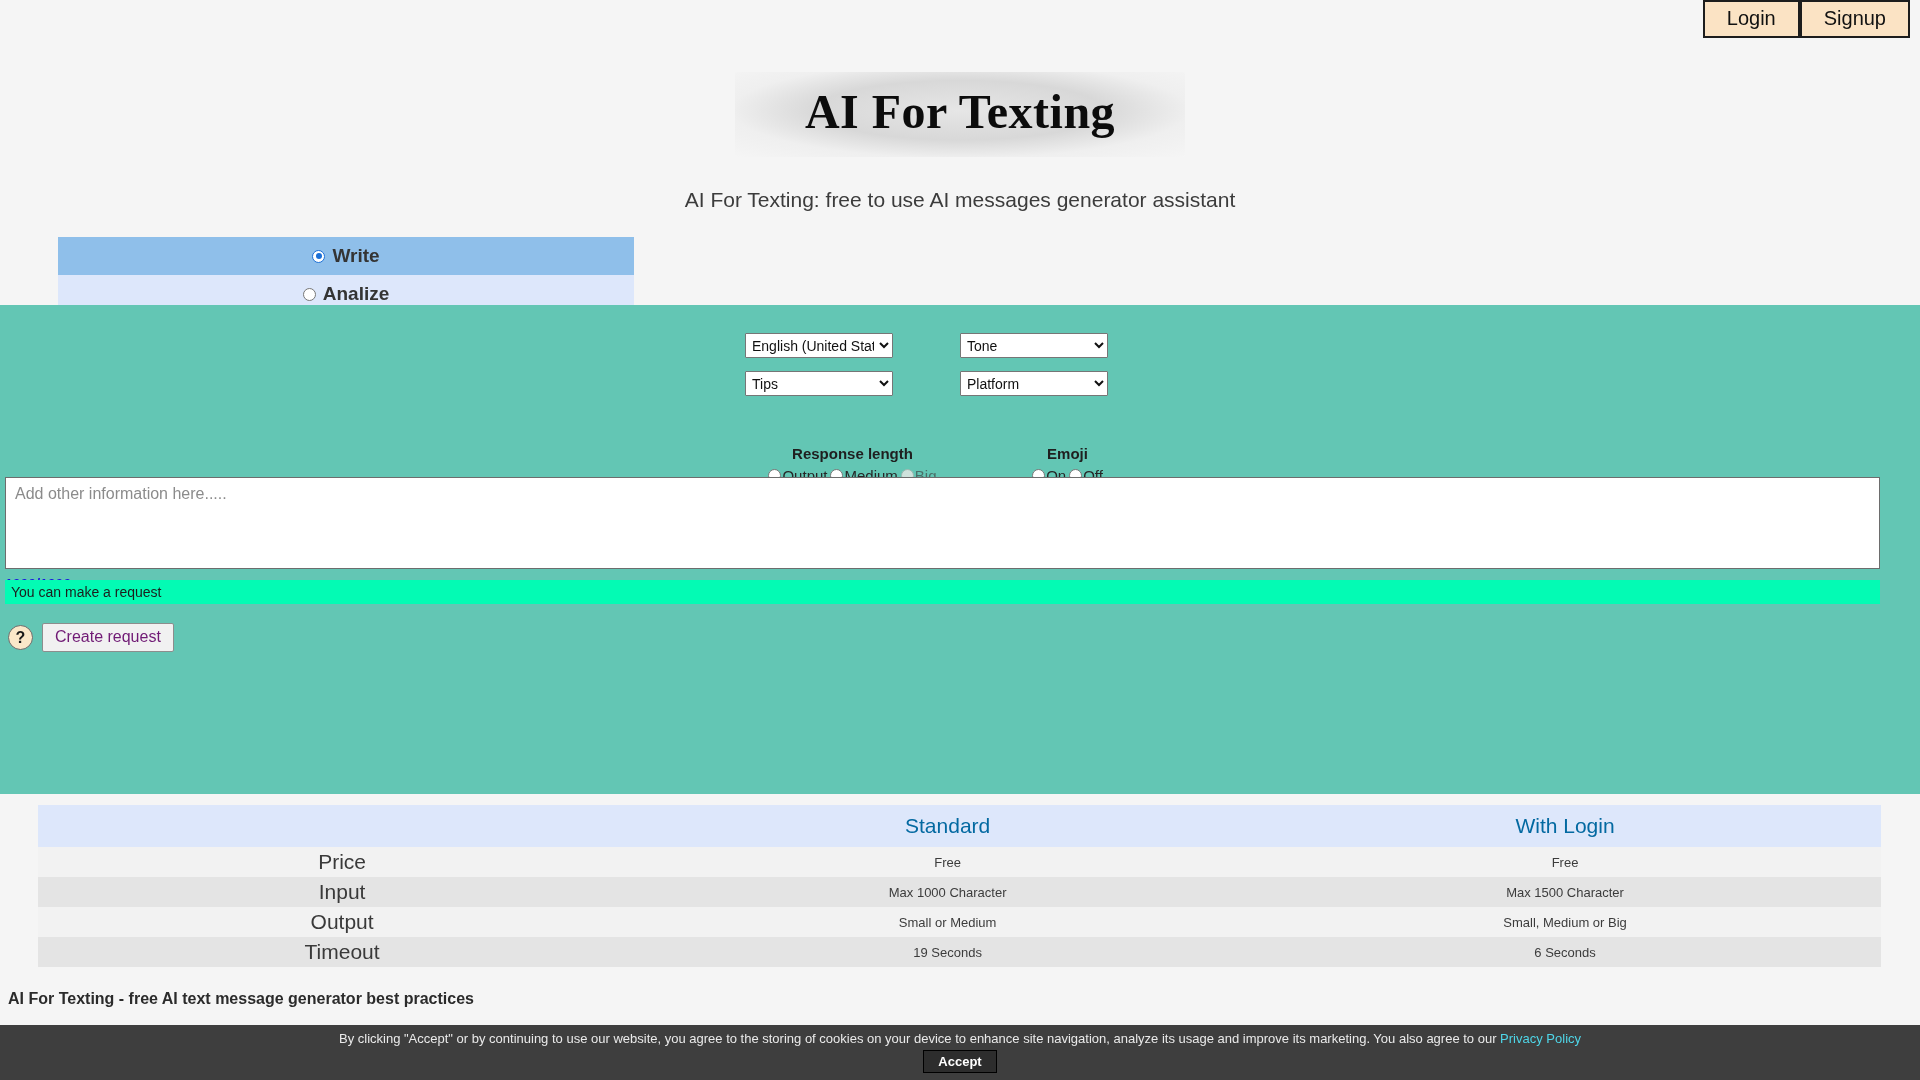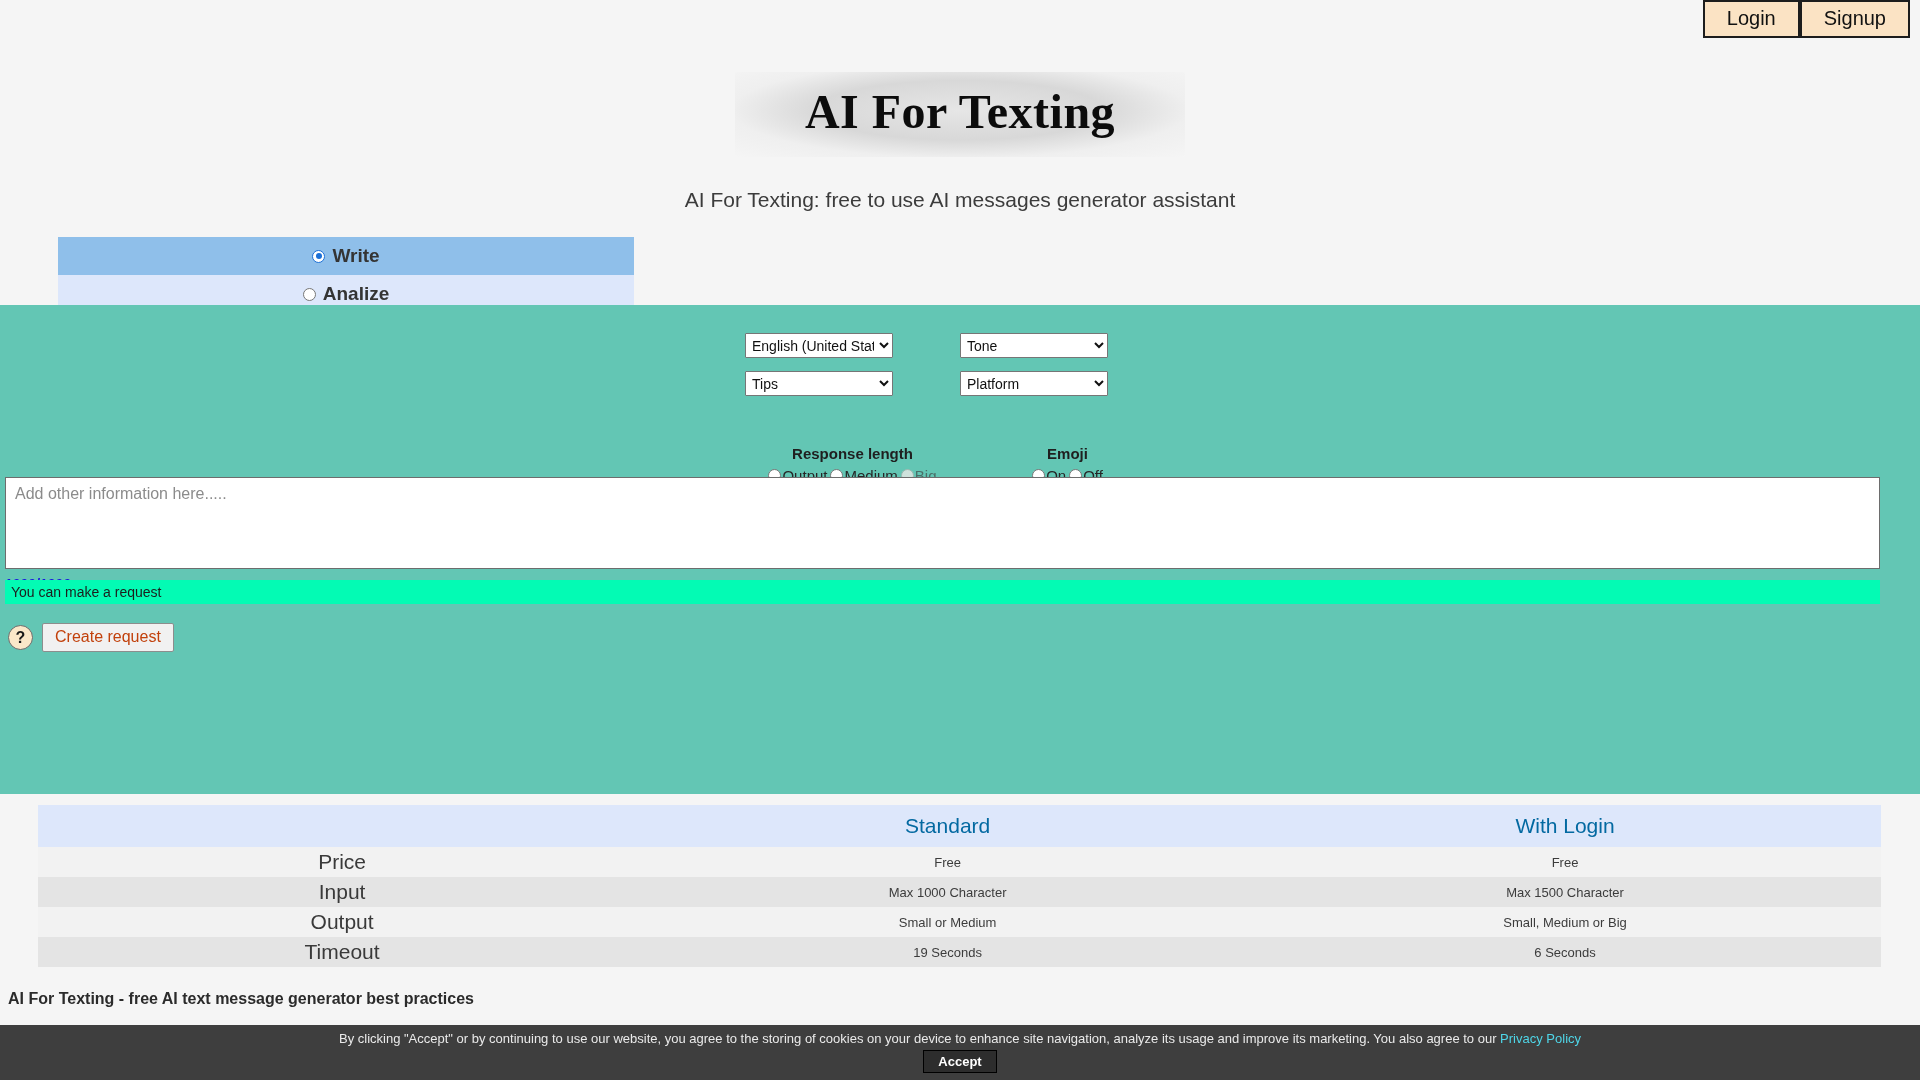--- a/index.html
+++ b/index.html
@@ -161,21 +161,21 @@
     display: flex; align-items: center; justify-content: center;
     font-size: 16px; font-weight: bold; color: #1a1a1a;
     cursor: pointer; line-height: 1;
   }
   .create-btn {
     background: #f1f1f1;
     border: 1px solid #8d8d8d;
     border-radius: 2px;
     font-size: 16px;
     font-family: "Liberation Sans", sans-serif;
-    color: #c2410c;
+    color: #701a75;
     padding: 4px 12px 5px 12px;
     cursor: pointer;
   }
 
   
   .table-wrap { position: absolute; top: 805px; left: 38px; width: 1843px; }
   table.cmp { width: 100%; border-collapse: collapse; }
   table.cmp th, table.cmp td {
     text-align: center; border: none;
   }

